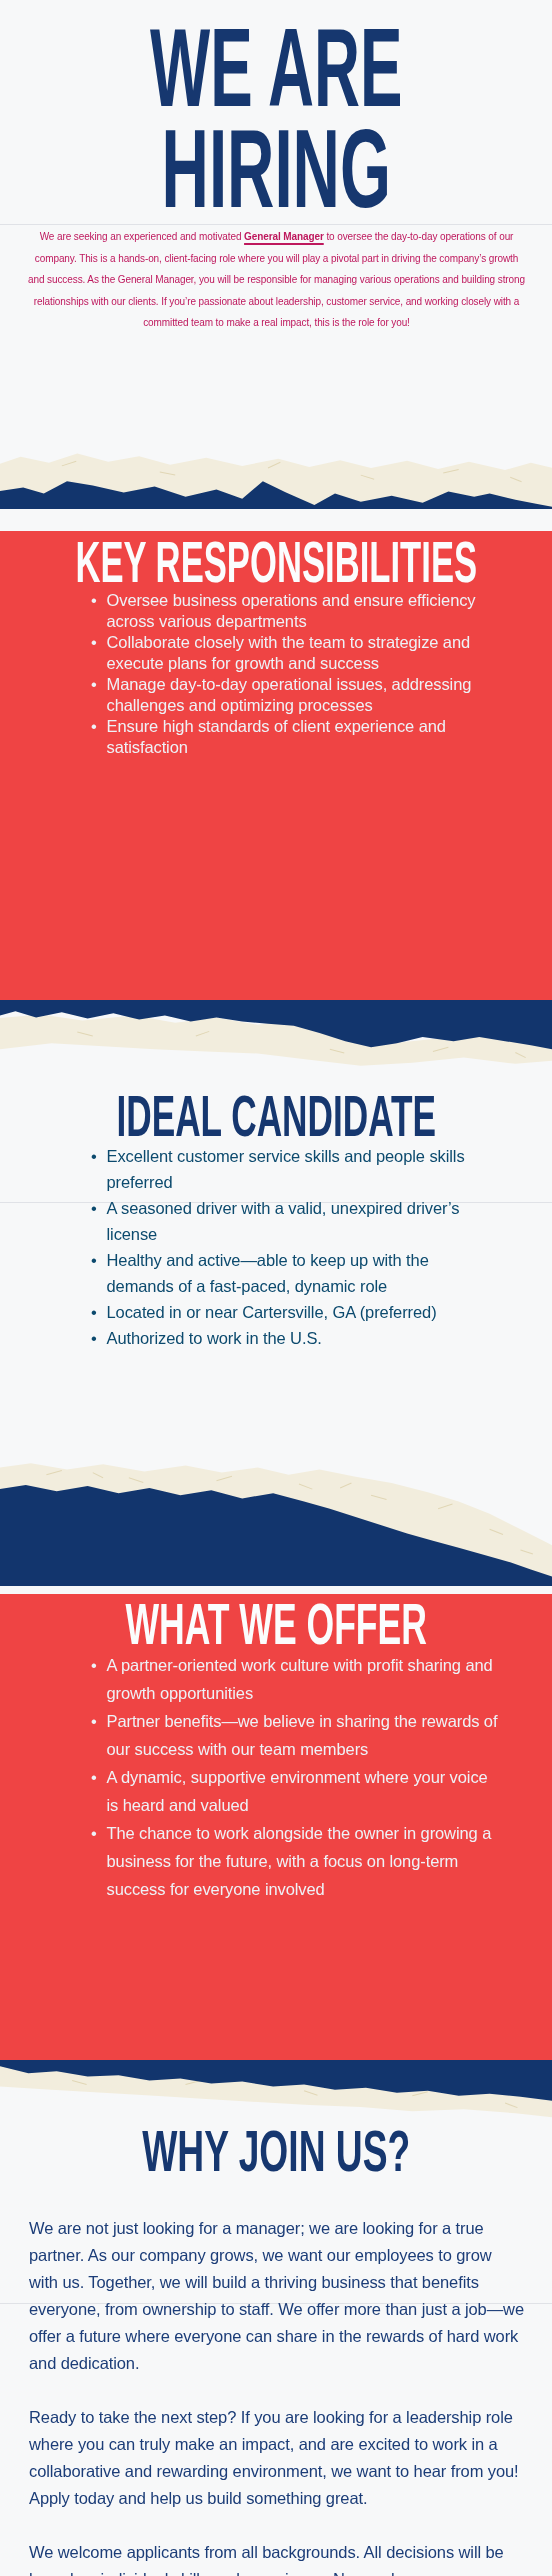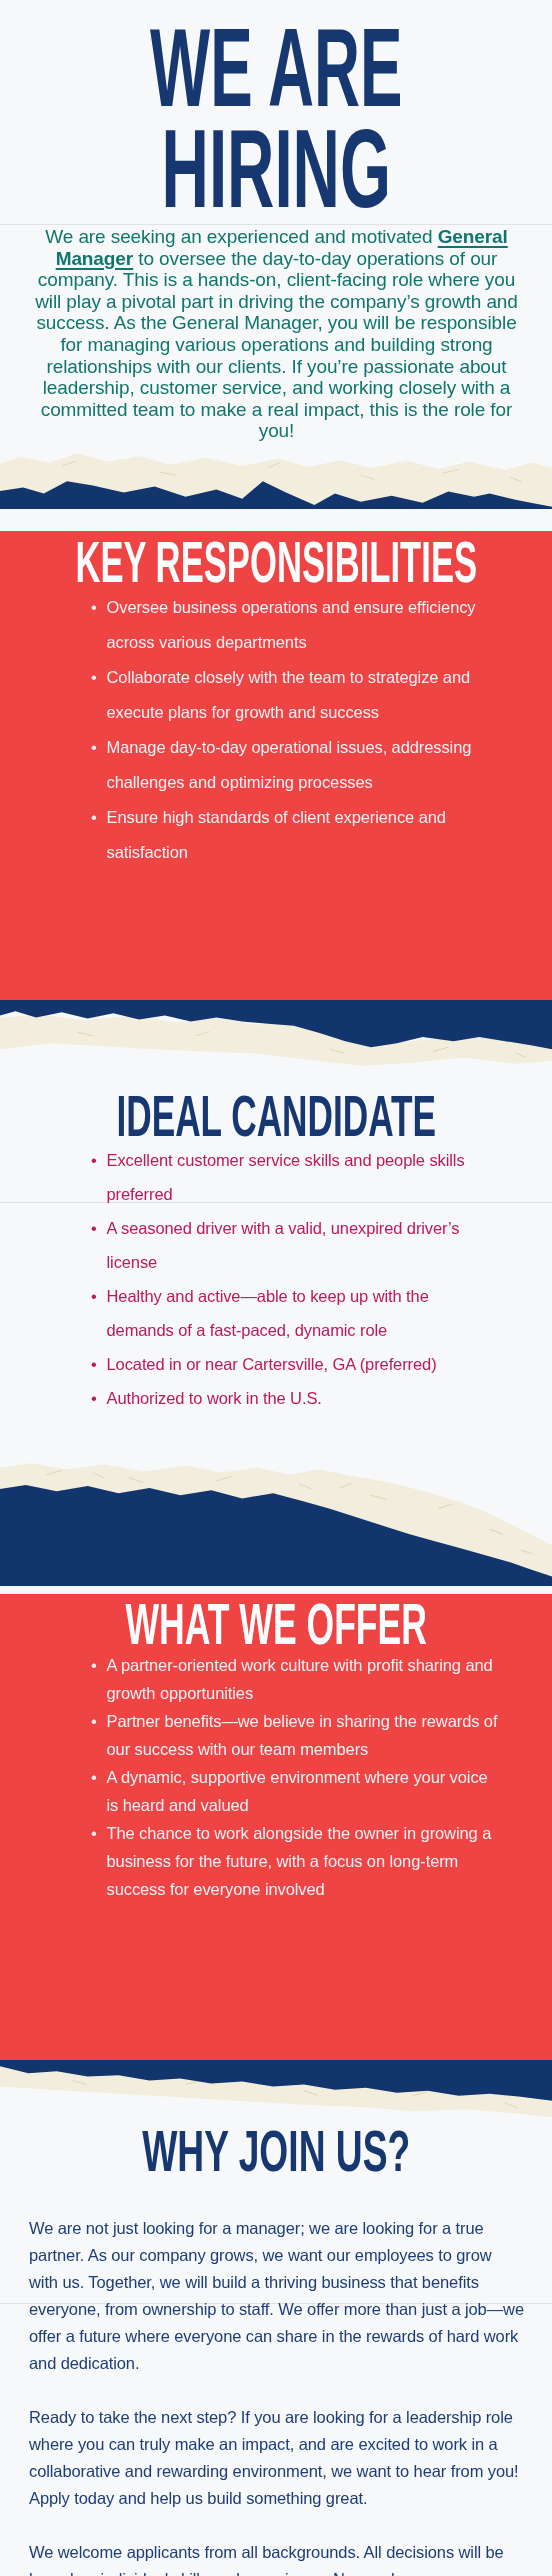--- a/index.html
+++ b/index.html
@@ -25,24 +25,24 @@
     letter-spacing:0;
   }
   .fill-navy{fill:#16376f;}
   .fill-white{fill:#fbfcfd;}
 
   
   .intro{
     width:497px;
     margin:15.5px auto 0;
     text-align:center;
-    font-size:19px;
+    font-size:10px;
     line-height:21.6px;
     letter-spacing:-0.1px;
-    color:#0f766e;
+    color:#be185d;
   }
   .intro .role{
     font-weight:700;
     text-decoration:underline;
     text-decoration-thickness:1.5px;
     text-underline-offset:2.6px;
   }
 
   
   ul.flyer-list{
@@ -55,22 +55,22 @@
   ul.flyer-list li{
     position:relative;
     padding-left:16.5px;
     margin:0;
   }
   ul.flyer-list li::before{
     content:"\2022";
     position:absolute;
     left:1px;top:0;
   }
-  .list-resp{line-height:35px;margin-top:20.6px;}
-  .list-cand{line-height:34px;margin-top:37px;color:#be185d;}
+  .list-resp{line-height:21px;margin-top:20.6px;}
+  .list-cand{line-height:26px;margin-top:37px;color:#0c4a6e;}
   .list-offer{line-height:28px;margin-top:32px;}
   .sec.blue ul.flyer-list{color:#eef2f7;}
 
   
   .why-copy{
     margin:34px 29px 0;
     font-size:16.5px;
     line-height:27px;
     letter-spacing:-0.1px;
   }

